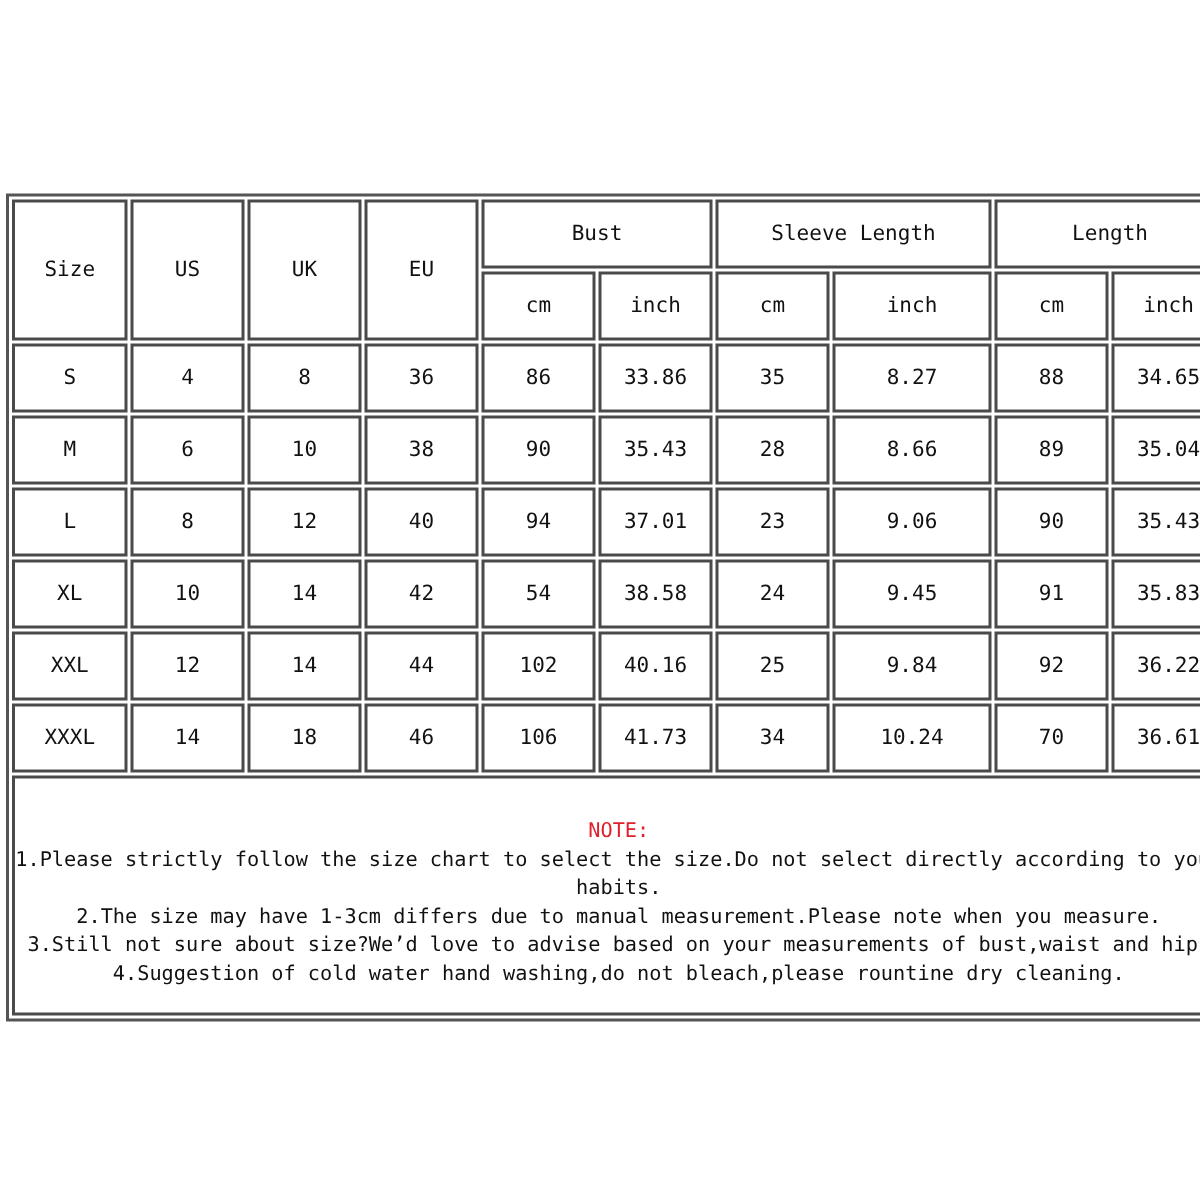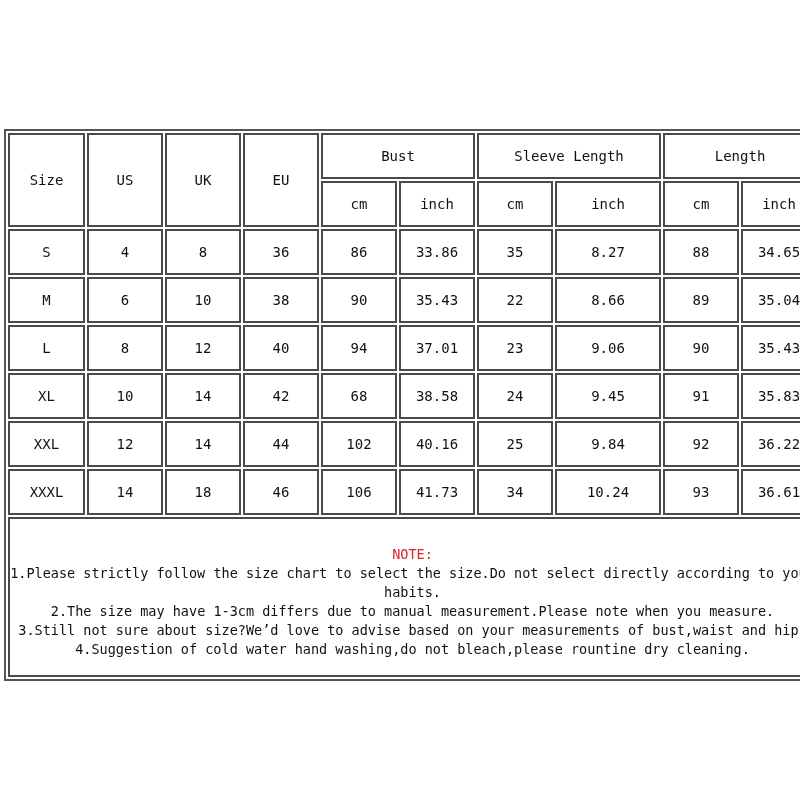--- a/index.html
+++ b/index.html
@@ -105,21 +105,21 @@
         <td>88</td>
         <td>34.65</td>
       </tr>
       <tr class="data-row">
         <td>M</td>
         <td>6</td>
         <td>10</td>
         <td>38</td>
         <td>90</td>
         <td>35.43</td>
-        <td>22</td>
+        <td>28</td>
         <td>8.66</td>
         <td>89</td>
         <td>35.04</td>
       </tr>
       <tr class="data-row">
         <td>L</td>
         <td>8</td>
         <td>12</td>
         <td>40</td>
         <td>94</td>
@@ -127,21 +127,21 @@
         <td>23</td>
         <td>9.06</td>
         <td>90</td>
         <td>35.43</td>
       </tr>
       <tr class="data-row">
         <td>XL</td>
         <td>10</td>
         <td>14</td>
         <td>42</td>
-        <td>68</td>
+        <td>54</td>
         <td>38.58</td>
         <td>24</td>
         <td>9.45</td>
         <td>91</td>
         <td>35.83</td>
       </tr>
       <tr class="data-row">
         <td>XXL</td>
         <td>12</td>
         <td>14</td>
@@ -155,21 +155,21 @@
       </tr>
       <tr class="data-row">
         <td>XXXL</td>
         <td>14</td>
         <td>18</td>
         <td>46</td>
         <td>106</td>
         <td>41.73</td>
         <td>34</td>
         <td>10.24</td>
-        <td>93</td>
+        <td>70</td>
         <td>36.61</td>
       </tr>
 
       <tr>
         <td colspan="10" class="notes-cell">
           <span class="note-title">NOTE:</span>
           <span class="note-line">1.Please strictly follow the size chart to select the size.Do not select directly according to your habits.</span>
           <span class="note-line">2.The size may have 1-3cm differs due to manual measurement.Please note when you measure.</span>
           <span class="note-line">3.Still not sure about size?We’d love to advise based on your measurements of bust,waist and hip.</span>
           <span class="note-line">4.Suggestion of cold water hand washing,do not bleach,please rountine dry cleaning.</span>

